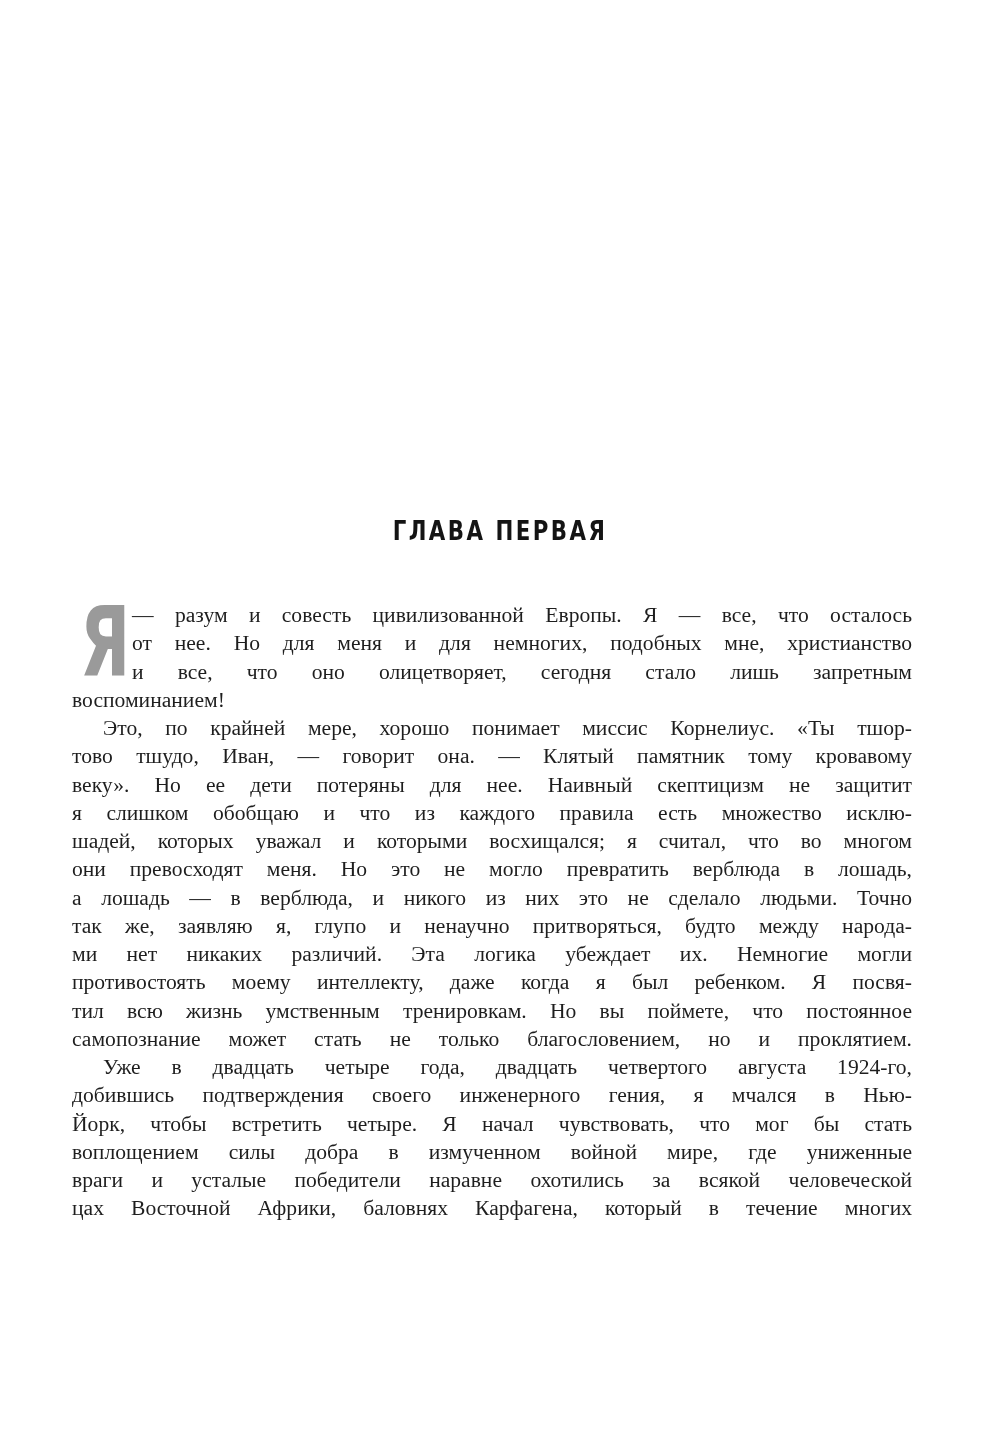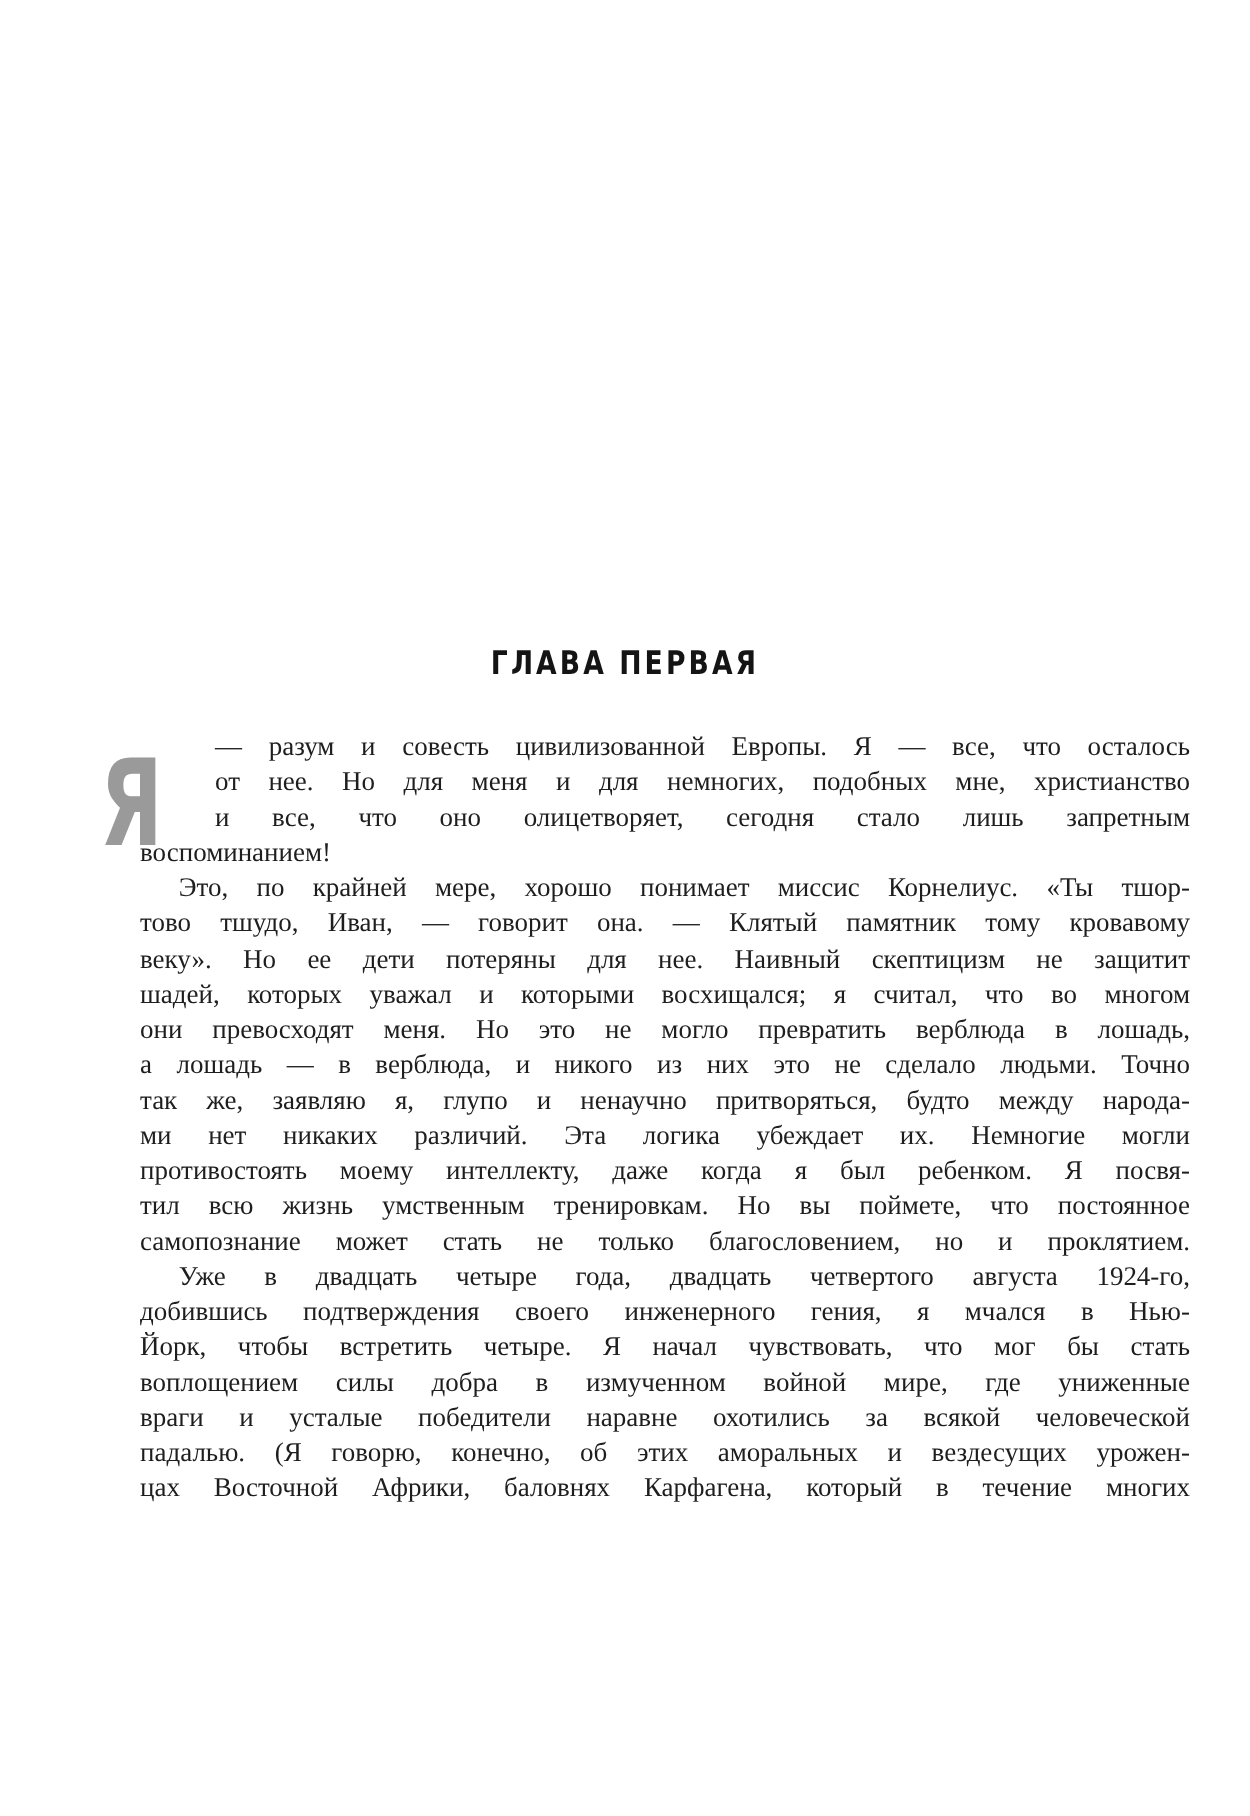--- a/index.html
+++ b/index.html
@@ -4,23 +4,23 @@
 <style>
   html, body { margin: 0; padding: 0; background: #ffffff; }
   body { width: 1000px; height: 1453px; position: relative; overflow: hidden; }
   .page { position: absolute; left: 0; top: 0; width: 1000px; height: 1075px; background: #ffffff; }
   .chapter-title {
     position: absolute; left: 0; top: 516px; width: 1000px; text-align: center;
     font-family: "DejaVu Sans", sans-serif; font-weight: bold; font-size: 26px;
     letter-spacing: 3px; color: #141414; transform: scaleX(0.82); transform-origin: 50% 50%;
   }
   .body-text {
-    position: absolute; left: 72px; top: 583px; width: 840px;
+    position: absolute; left: 72px; top: 601px; width: 840px;
     font-family: "Liberation Serif", serif; font-size: 21.6px; line-height: 28.25px;
-    color: #1e1e1e; text-align: justify; hyphens: manual; margin-left: 40px;
+    color: #1e1e1e; text-align: justify; hyphens: manual;
   }
   .line { display: block; text-align: justify; text-align-last: justify; white-space: nowrap; }
   .line.end { text-align-last: left; }
   .line.indent { padding-left: 31px; }
   .drop-cap-wrap { position: absolute; left: 80px; top: 603px; width: 56px; height: 80px; }
   .drop-cap {
     font-family: "DejaVu Sans", sans-serif; font-weight: bold; font-size: 96px; line-height: 80px;
     color: #9a9a9a; display: block; transform: scaleX(0.68); transform-origin: 0 0;
   }
   .after-cap { padding-left: 60px; }
@@ -39,32 +39,32 @@
     <div class="paragraph">
       <span class="line after-cap">— разум и совесть цивилизованной Европы. Я — все, что осталось</span>
       <span class="line after-cap">от нее. Но для меня и для немногих, подобных мне, христианство</span>
       <span class="line after-cap">и все, что оно олицетворяет, сегодня стало лишь запретным</span>
       <span class="line end">воспоминанием!</span>
     </div>
     <div class="paragraph">
       <span class="line indent">Это, по крайней мере, хорошо понимает миссис Корнелиус. «Ты тшор-</span>
       <span class="line">тово тшудо, Иван, — говорит она. — Клятый памятник тому кровавому</span>
       <span class="line">веку». Но ее дети потеряны для нее. Наивный скептицизм не защитит</span>
+      <span class="line">я слишком обобщаю и что из каждого правила есть множество исклю-</span>
       <span class="line">шадей, которых уважал и которыми восхищался; я считал, что во многом</span>
       <span class="line">они превосходят меня. Но это не могло превратить верблюда в лошадь,</span>
       <span class="line">а лошадь — в верблюда, и никого из них это не сделало людьми. Точно</span>
       <span class="line">так же, заявляю я, глупо и ненаучно притворяться, будто между народа-</span>
       <span class="line">ми нет никаких различий. Эта логика убеждает их. Немногие могли</span>
       <span class="line">противостоять моему интеллекту, даже когда я был ребенком. Я посвя-</span>
       <span class="line">тил всю жизнь умственным тренировкам. Но вы поймете, что постоянное</span>
       <span class="line">самопознание может стать не только благословением, но и проклятием.</span>
     </div>
     <div class="paragraph">
       <span class="line indent">Уже в двадцать четыре года, двадцать четвертого августа 1924-го,</span>
       <span class="line">добившись подтверждения своего инженерного гения, я мчался в Нью-</span>
       <span class="line">Йорк, чтобы встретить четыре. Я начал чувствовать, что мог бы стать</span>
       <span class="line">воплощением силы добра в измученном войной мире, где униженные</span>
       <span class="line">враги и усталые победители наравне охотились за всякой человеческой</span>
-      <span class="line">падалью. (Я говорю, конечно, об этих аморальных и вездесущих урожен-</span>
       <span class="line">цах Восточной Африки, баловнях Карфагена, который в течение многих</span>
     </div>
   </div>
 </div>
 
 </body></html>

